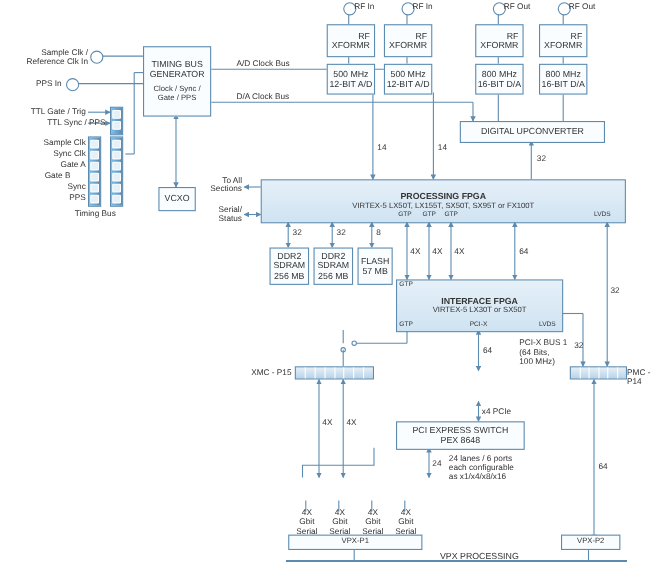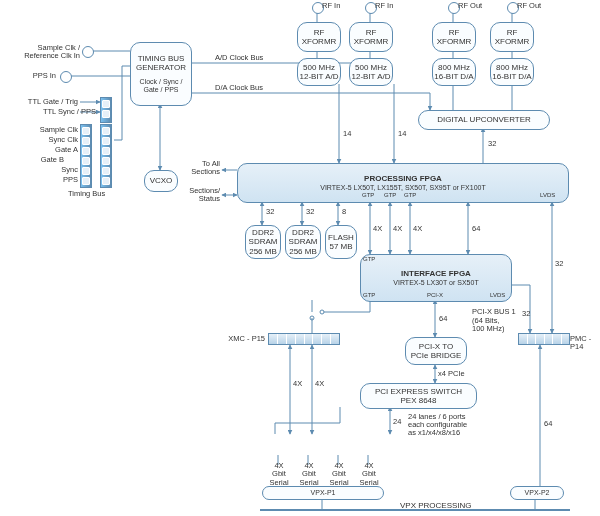--- a/index.html
+++ b/index.html
@@ -1,17 +1,17 @@
 <!DOCTYPE html>
 <html><head>
 <meta charset="utf-8">
 <style>
   html,body{margin:0;padding:0;font-family:Arial,Helvetica,sans-serif;font-size:8px;color:#333;background:#fff}
   .canvas{position:relative;width:600px;height:516px}
-  .box{position:absolute;border:1px solid #5d8bb0;background:#fafdff;text-align:center;display:flex;flex-direction:column;justify-content:center;align-items:center;line-height:1.15;border-radius:10px}
+  .box{position:absolute;border:1px solid #5d8bb0;background:#fafdff;text-align:right;display:flex;flex-direction:column;justify-content:center;align-items:center;line-height:1.15;border-radius:0}
   .box.hdr{background:linear-gradient(#e6f0f8,#cfe3f2);font-weight:bold}
   .lbl{position:absolute;font-size:7.5px;text-align:center;color:#333;line-height:1.1}
   .lbl.r{text-align:right}
   .lbl.l{text-align:left}
   .rfcirc{position:absolute;width:10px;height:10px;border:1px solid #5d8bb0;border-radius:50%;background:#fff}
   .tbus{position:absolute;width:10px;background:linear-gradient(90deg,#7ac0ef,#5d8bb0);border:1px solid #5d8bb0}
   .tbus .sq{position:absolute;left:1px;width:8px;height:8px;background:#e6f0f8;border:1px solid #fff;box-sizing:border-box;border-radius:1px}
   .xmc{position:absolute;height:10px;background:linear-gradient(#e6f0f8,#b8d3e8);border:1px solid #5d8bb0;display:flex}
   .xmc span{flex:1;border-right:1px solid #fff}
   .xmc span:last-child{border-right:none}
@@ -216,21 +216,21 @@
   <span>PROCESSING FPGA</span>
   <span style="font-weight:normal;font-size:7px">VIRTEX-5 LX50T, LX155T, SX50T, SX95T or FX100T</span>
 </div>
 <div class="lbl" style="left:362px;top:192px;font-size:6px">GTP</div>
 <div class="lbl" style="left:384px;top:192px;font-size:6px">GTP</div>
 <div class="lbl" style="left:404px;top:192px;font-size:6px">GTP</div>
 <div class="lbl" style="left:540px;top:192px;font-size:6px">LVDS</div>
 
 <div class="lbl r" style="left:185px;top:160px;width:35px">To All</div>
 <div class="lbl r" style="left:185px;top:168px;width:35px">Sections</div>
-<div class="lbl r" style="left:185px;top:187px;width:35px">Sections/</div>
+<div class="lbl r" style="left:185px;top:187px;width:35px">Serial/</div>
 <div class="lbl r" style="left:185px;top:195px;width:35px">Status</div>
 
 <div class="lbl" style="left:266px;top:208px">32</div>
 <div class="lbl" style="left:306px;top:208px">32</div>
 <div class="lbl" style="left:342px;top:208px">8</div>
 <div class="box" style="left:245px;top:225px;width:34px;height:32px">
   <span>DDR2</span>
   <span>SDRAM</span>
   <span>256 MB</span>
 </div>
@@ -280,24 +280,20 @@
 <div class="xmc" style="left:518px;top:333px;width:50px">
   <span></span>
       <span></span>
       <span></span>
       <span></span>
       <span></span>
       <span></span>
 </div>
 <div class="lbl l" style="left:570px;top:335px">PMC - P14</div>
 
-<div class="box" style="left:405px;top:337px;width:60px;height:26px">
-  <span>PCI-X TO</span>
-  <span>PCIe BRIDGE</span>
-</div>
 <div class="lbl" style="left:438px;top:370px">x4 PCIe</div>
 
 <div class="box" style="left:360px;top:383px;width:115px;height:24px">
   <span>PCI EXPRESS SWITCH</span>
   <span>PEX 8648</span>
 </div>
 <div class="lbl l" style="left:408px;top:413px">24 lanes / 6 ports</div>
 <div class="lbl l" style="left:408px;top:421px">each configurable</div>
 <div class="lbl l" style="left:408px;top:429px">as x1/x4/x8/x16</div>
 <div class="lbl" style="left:393px;top:418px">24</div>

